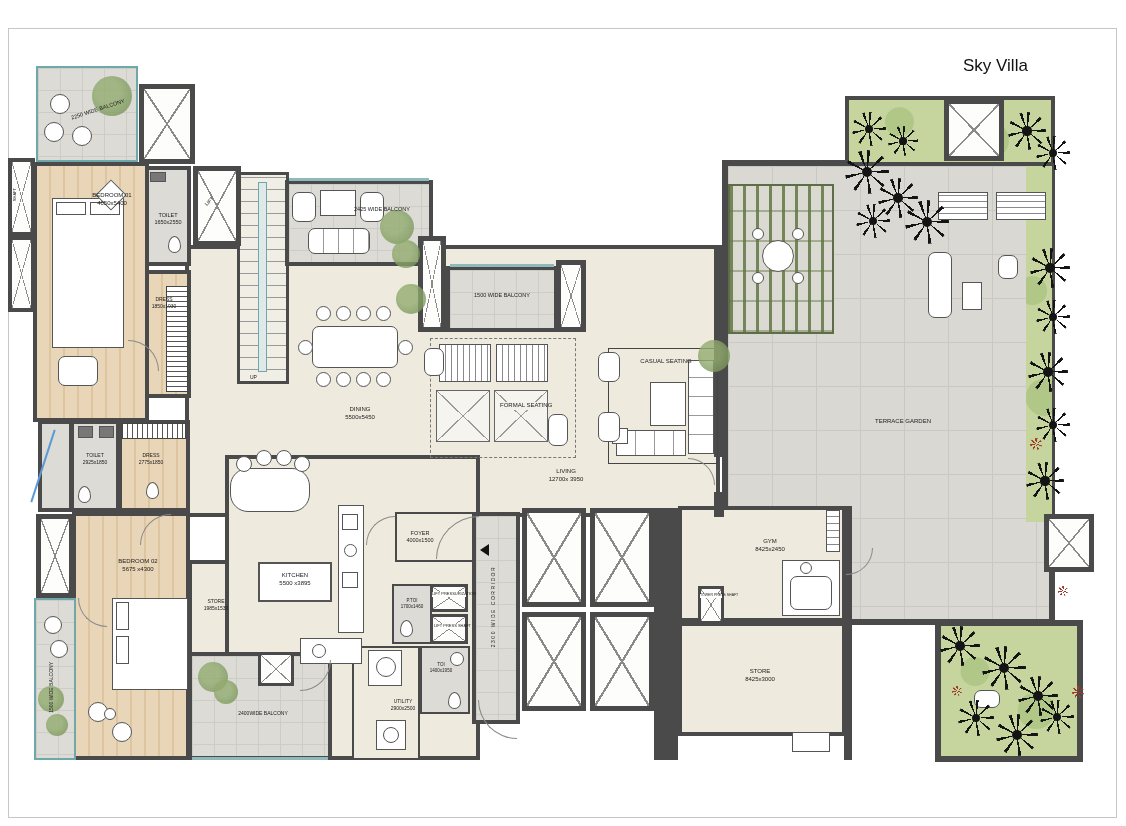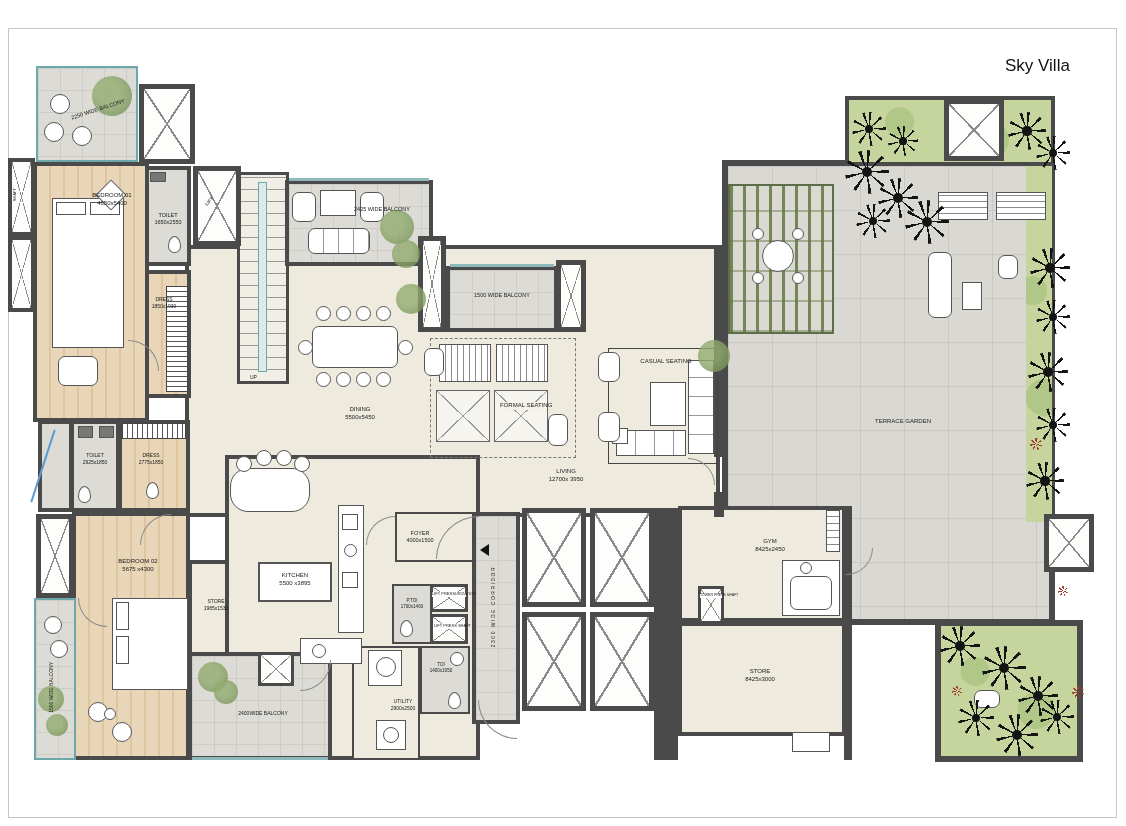--- a/index.html
+++ b/index.html
@@ -52,21 +52,21 @@
   .title{position:absolute;z-index:40;font-size:17px;color:#111;}
   .tri-left{position:absolute;z-index:14;width:0;height:0;border-top:6px solid transparent;border-bottom:6px solid transparent;border-right:9px solid #111;}
 </style>
 </head>
 <body>
 
 <div class="page">
 
   <div class="box frame" style="left:8px;top:28px;width:1109px;height:790px;"></div>
 
-  <div class="title" style="left:1005px;top:56px;">Sky Villa</div>
+  <div class="title" style="left:963px;top:56px;">Sky Villa</div>
 
   <div class="room terr thick" style="left:722px;top:160px;width:333px;height:465px;"></div>
   <div class="room green" style="left:845px;top:96px;width:210px;height:70px;"></div>
   <div class="box green" style="left:1026px;top:166px;width:26px;height:356px;z-index:5;"></div>
   <div class="room green thick" style="left:935px;top:620px;width:148px;height:142px;"></div>
   <div class="lbl" style="left:858px;top:418px;width:90px;">TERRACE GARDEN</div>
 
   <div class="box pergola" style="left:728px;top:184px;width:106px;height:150px;"></div>
   <div class="furn round" style="left:762px;top:240px;width:32px;height:32px;"></div>
   <div class="furn round" style="left:752px;top:228px;width:12px;height:12px;"></div>

